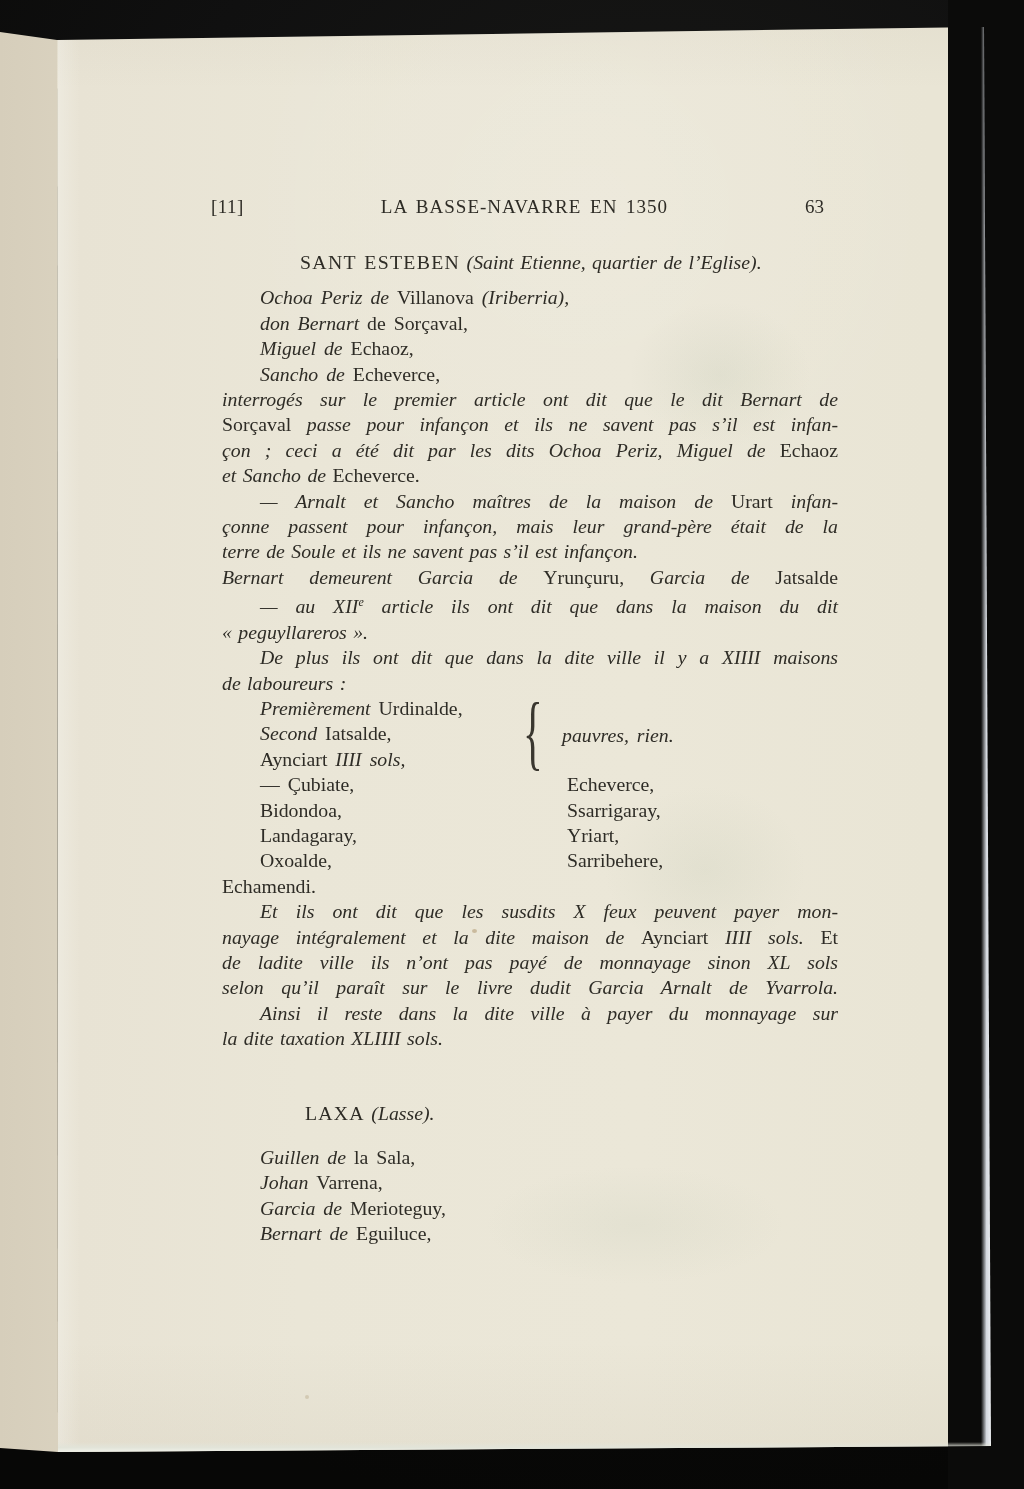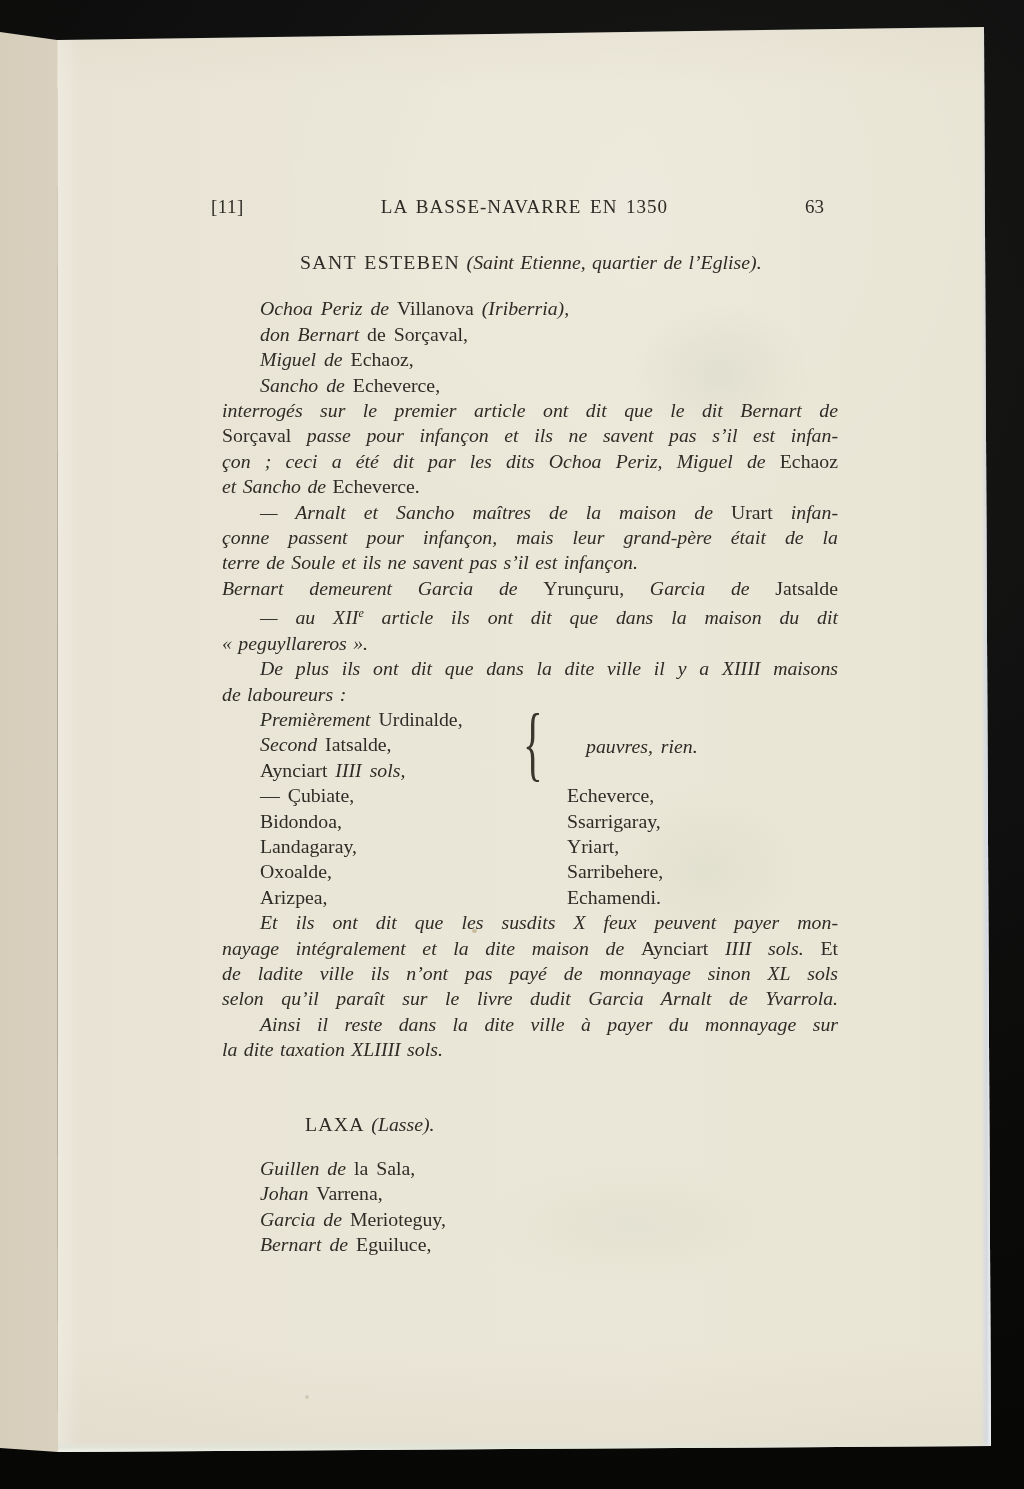--- a/index.html
+++ b/index.html
@@ -1,21 +1,21 @@
 <!DOCTYPE html>
 <html><head>
 <meta charset="utf-8">
 <style>
   html,body{margin:0;padding:0;}
   body{
     width:1024px;height:1489px;position:relative;overflow:hidden;
     background:#0b0b0a;
     font-family:"Liberation Serif","DejaVu Serif",serif;
   }
-  .canvas{position:absolute;left:0;top:0;width:1024px;height:1489px;}
+  .canvas{position:absolute;left:0;top:0;width:948px;height:1489px;}
   .backdrop{
     position:absolute;inset:0;
     background:
       radial-gradient(120% 80% at 68% 22%, #191917 0%, #101010 45%, #0a0a09 75%, #070706 100%);
   }
   
   .page-stack{
     position:absolute;inset:0;
     clip-path:polygon(0px 32px,57px 40px,58px 1452px,0px 1448px);
     background:linear-gradient(90deg,#d6cebb 0%,#e5decc 30%,#e2d9c5 62%,#cdc2a7 88%,#a2967a 99%);
@@ -64,33 +64,33 @@
 
   .header-row{
     display:flex;justify-content:space-between;align-items:baseline;
     margin:0 14px 0 -11px;font-size:19px;line-height:22px;
   }
   .header-center{letter-spacing:1px;word-spacing:3px;}
   .header-left{letter-spacing:0.5px;}
 
   .block{position:relative;}
   [data-block="section-title"]{margin-top:32px;padding-left:78px;}
-  [data-block="witness-list-sant-esteben"]{margin-top:21px;}
+  [data-block="witness-list-sant-esteben"]{margin-top:10px;}
   [data-block="laxa-heading"]{margin-top:49px;padding-left:83px;}
   [data-block="laxa-heading"] .seg-r{letter-spacing:1.2px;}
   [data-block="witness-list-laxa"]{margin-top:19px;}
 
   .names .line{padding-left:38px;word-spacing:3px;}
   .brace .line{padding-left:38px;word-spacing:3px;}
   .brace-glyph{
     position:absolute;left:301px;top:-5px;
     font-size:82px;line-height:84px;font-style:normal;color:#3a372f;
     transform:scaleX(0.5);transform-origin:left top;font-weight:400;
   }
-  .brace-note{position:absolute !important;left:364px;top:27.5px;padding-left:0 !important;}
+  .brace-note{position:absolute !important;left:340px;top:27.5px;padding-left:0 !important;}
   .col-row{display:flex;}
   .col-left{box-sizing:border-box;width:345px;padding-left:38px;word-spacing:3px;}
   .col-right{word-spacing:3px;}
 </style>
 </head>
 <body>
 
 <div class="canvas">
   <div class="backdrop"></div>
   <div class="page-stack"></div>
@@ -161,21 +161,20 @@
             </div>
             <div class="col-row line">
               <div class="line col-left nw"><span class="seg-r">Landagaray,</span></div>
               <div class="line col-right nw"><span class="seg-r">Yriart,</span></div>
             </div>
             <div class="col-row line">
               <div class="line col-left nw"><span class="seg-r">Oxoalde,</span></div>
               <div class="line col-right nw"><span class="seg-r">Sarribehere,</span></div>
             </div>
             <div class="col-row line">
-              <div class="line col-left nw"><span class="seg-r">Arizpea,</span></div>
               <div class="line col-right nw"><span class="seg-r">Echamendi.</span></div>
             </div>
           </div>
           <div class="block para" data-block="para-monnayage">
             <div class="line j" style="text-indent: 38px;"><span class="seg-i">Et ils ont dit que les susdits X feux peuvent payer mon-</span></div>
             <div class="line j"><span class="seg-i">nayage intégralement et la dite maison de </span><span class="seg-r">Aynciart </span><span class="seg-i">IIII sols.</span><span class="seg-r"> Et</span></div>
             <div class="line j"><span class="seg-i">de ladite ville ils n’ont pas payé de monnayage sinon XL sols</span></div>
             <div class="line j"><span class="seg-i">selon qu’il paraît sur le livre dudit Garcia Arnalt de Yvarrola.</span></div>
           </div>
           <div class="block para" data-block="para-ainsi">

